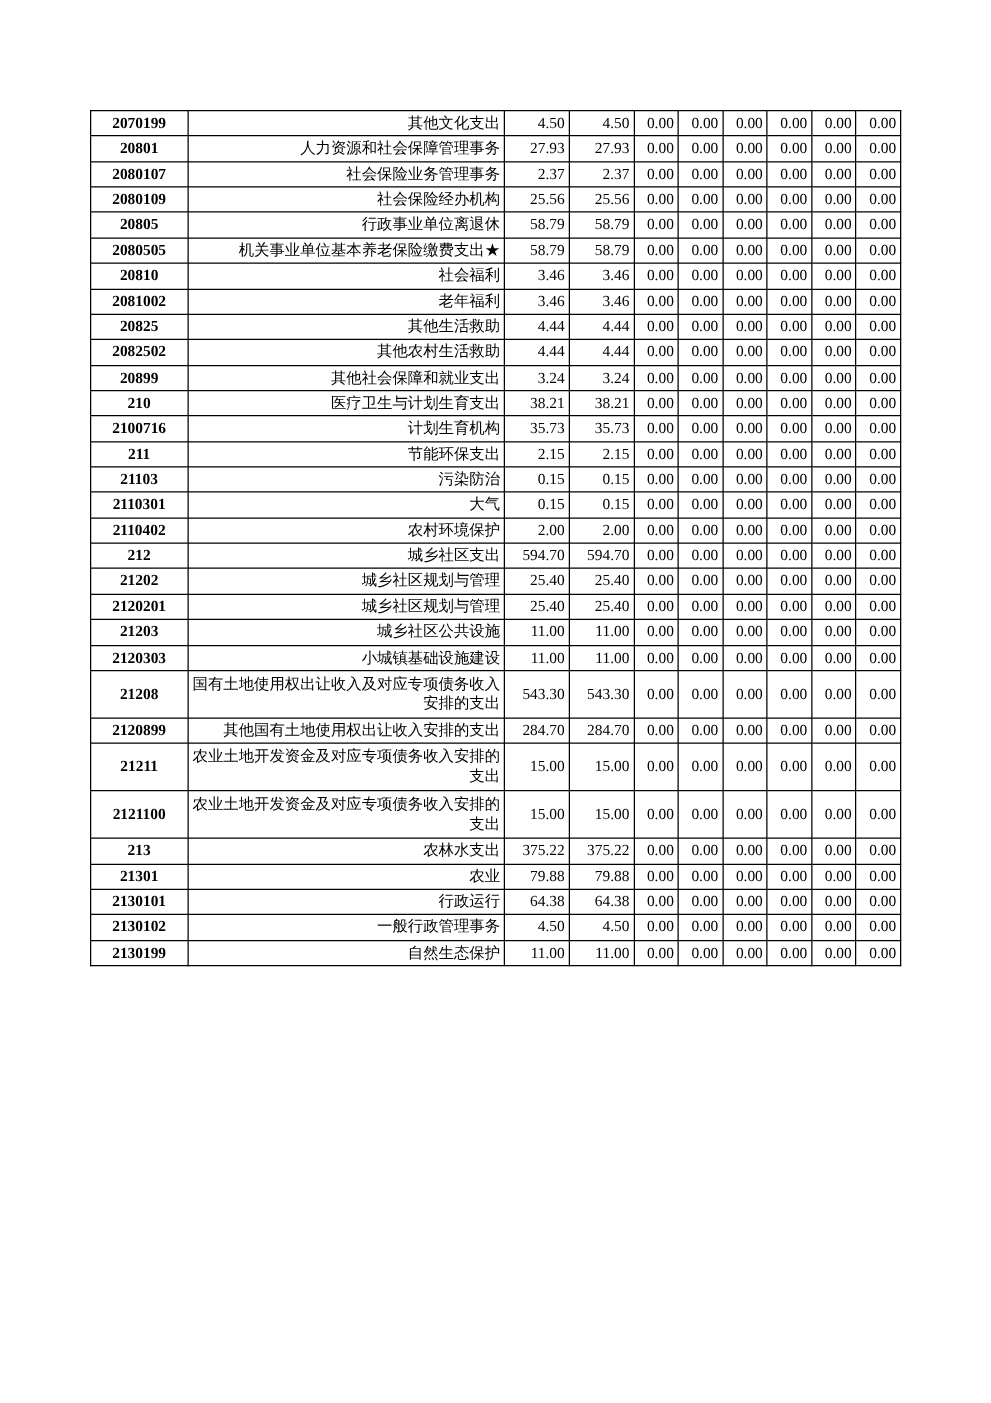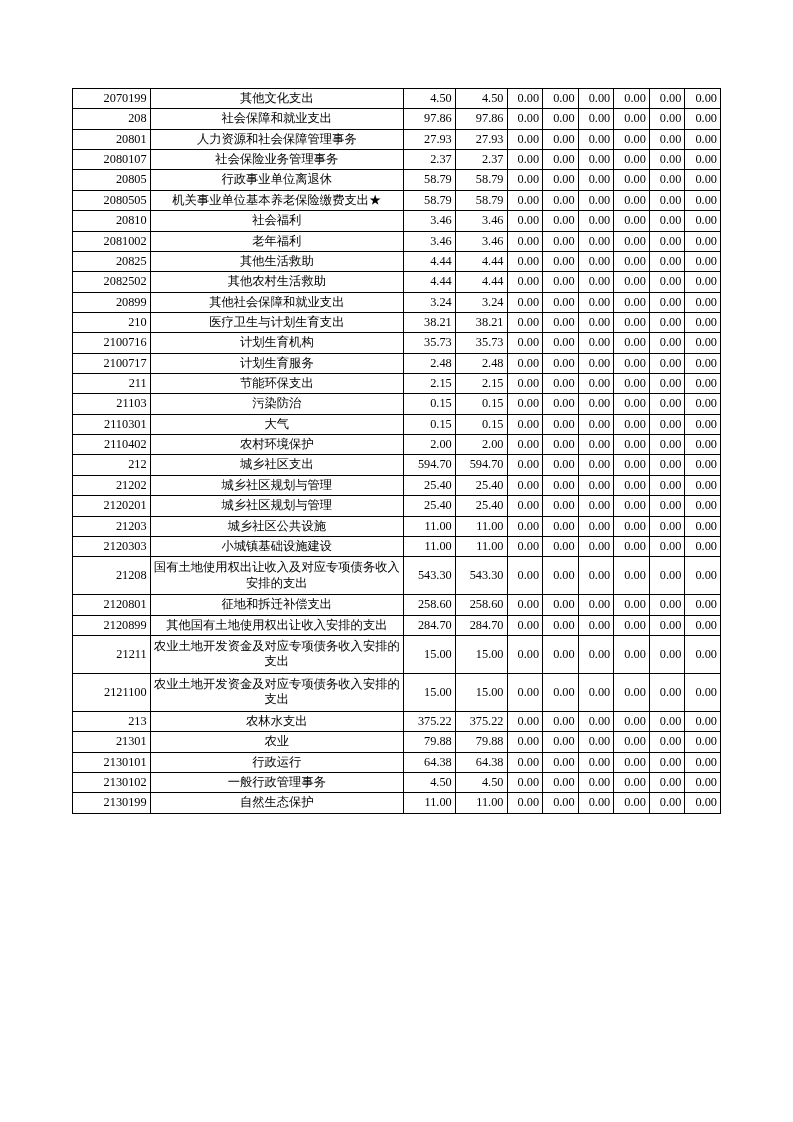--- a/index.html
+++ b/index.html
@@ -29,27 +29,28 @@
   table.budget td {
     border: 1px solid #000000;
     padding: 2px 3px;
     vertical-align: middle;
     line-height: 1.25;
     height: 19px;
     box-sizing: border-box;
   }
   td.code {
     width: 72px;
-    text-align: right;
+    text-align: center;
     padding-left: 4px;
     white-space: nowrap;
+    font-weight: bold;
   }
   td.name {
     width: 235px;
-    text-align: center;
+    text-align: right;
     padding-left: 5px;
   }
   td.num {
     width: 48px;
     text-align: right;
     padding-right: 4px;
     font-family: "Liberation Serif", "DejaVu Serif", serif;
     white-space: nowrap;
   }
   td.num.small {
@@ -71,32 +72,20 @@
           <td class="num">4.50</td>
           <td class="num">4.50</td>
           <td class="num small">0.00</td>
           <td class="num small">0.00</td>
           <td class="num small">0.00</td>
           <td class="num small">0.00</td>
           <td class="num small">0.00</td>
           <td class="num small">0.00</td>
         </tr>
         <tr>
-          <td class="code">208</td>
-          <td class="name">社会保障和就业支出</td>
-          <td class="num">97.86</td>
-          <td class="num">97.86</td>
-          <td class="num small">0.00</td>
-          <td class="num small">0.00</td>
-          <td class="num small">0.00</td>
-          <td class="num small">0.00</td>
-          <td class="num small">0.00</td>
-          <td class="num small">0.00</td>
-        </tr>
-        <tr>
           <td class="code">20801</td>
           <td class="name">人力资源和社会保障管理事务</td>
           <td class="num">27.93</td>
           <td class="num">27.93</td>
           <td class="num small">0.00</td>
           <td class="num small">0.00</td>
           <td class="num small">0.00</td>
           <td class="num small">0.00</td>
           <td class="num small">0.00</td>
           <td class="num small">0.00</td>
@@ -107,20 +96,32 @@
           <td class="num">2.37</td>
           <td class="num">2.37</td>
           <td class="num small">0.00</td>
           <td class="num small">0.00</td>
           <td class="num small">0.00</td>
           <td class="num small">0.00</td>
           <td class="num small">0.00</td>
           <td class="num small">0.00</td>
         </tr>
         <tr>
+          <td class="code">2080109</td>
+          <td class="name">社会保险经办机构</td>
+          <td class="num">25.56</td>
+          <td class="num">25.56</td>
+          <td class="num small">0.00</td>
+          <td class="num small">0.00</td>
+          <td class="num small">0.00</td>
+          <td class="num small">0.00</td>
+          <td class="num small">0.00</td>
+          <td class="num small">0.00</td>
+        </tr>
+        <tr>
           <td class="code">20805</td>
           <td class="name">行政事业单位离退休</td>
           <td class="num">58.79</td>
           <td class="num">58.79</td>
           <td class="num small">0.00</td>
           <td class="num small">0.00</td>
           <td class="num small">0.00</td>
           <td class="num small">0.00</td>
           <td class="num small">0.00</td>
           <td class="num small">0.00</td>
@@ -207,32 +208,20 @@
           <td class="num small">0.00</td>
           <td class="num small">0.00</td>
           <td class="num small">0.00</td>
           <td class="num small">0.00</td>
         </tr>
         <tr>
           <td class="code">2100716</td>
           <td class="name">计划生育机构</td>
           <td class="num">35.73</td>
           <td class="num">35.73</td>
-          <td class="num small">0.00</td>
-          <td class="num small">0.00</td>
-          <td class="num small">0.00</td>
-          <td class="num small">0.00</td>
-          <td class="num small">0.00</td>
-          <td class="num small">0.00</td>
-        </tr>
-        <tr>
-          <td class="code">2100717</td>
-          <td class="name">计划生育服务</td>
-          <td class="num">2.48</td>
-          <td class="num">2.48</td>
           <td class="num small">0.00</td>
           <td class="num small">0.00</td>
           <td class="num small">0.00</td>
           <td class="num small">0.00</td>
           <td class="num small">0.00</td>
           <td class="num small">0.00</td>
         </tr>
         <tr>
           <td class="code">211</td>
           <td class="name">节能环保支出</td>
@@ -347,32 +336,20 @@
           <td class="num">543.30</td>
           <td class="num">543.30</td>
           <td class="num small">0.00</td>
           <td class="num small">0.00</td>
           <td class="num small">0.00</td>
           <td class="num small">0.00</td>
           <td class="num small">0.00</td>
           <td class="num small">0.00</td>
         </tr>
         <tr>
-          <td class="code">2120801</td>
-          <td class="name">征地和拆迁补偿支出</td>
-          <td class="num">258.60</td>
-          <td class="num">258.60</td>
-          <td class="num small">0.00</td>
-          <td class="num small">0.00</td>
-          <td class="num small">0.00</td>
-          <td class="num small">0.00</td>
-          <td class="num small">0.00</td>
-          <td class="num small">0.00</td>
-        </tr>
-        <tr>
           <td class="code">2120899</td>
           <td class="name">其他国有土地使用权出让收入安排的支出</td>
           <td class="num">284.70</td>
           <td class="num">284.70</td>
           <td class="num small">0.00</td>
           <td class="num small">0.00</td>
           <td class="num small">0.00</td>
           <td class="num small">0.00</td>
           <td class="num small">0.00</td>
           <td class="num small">0.00</td>

